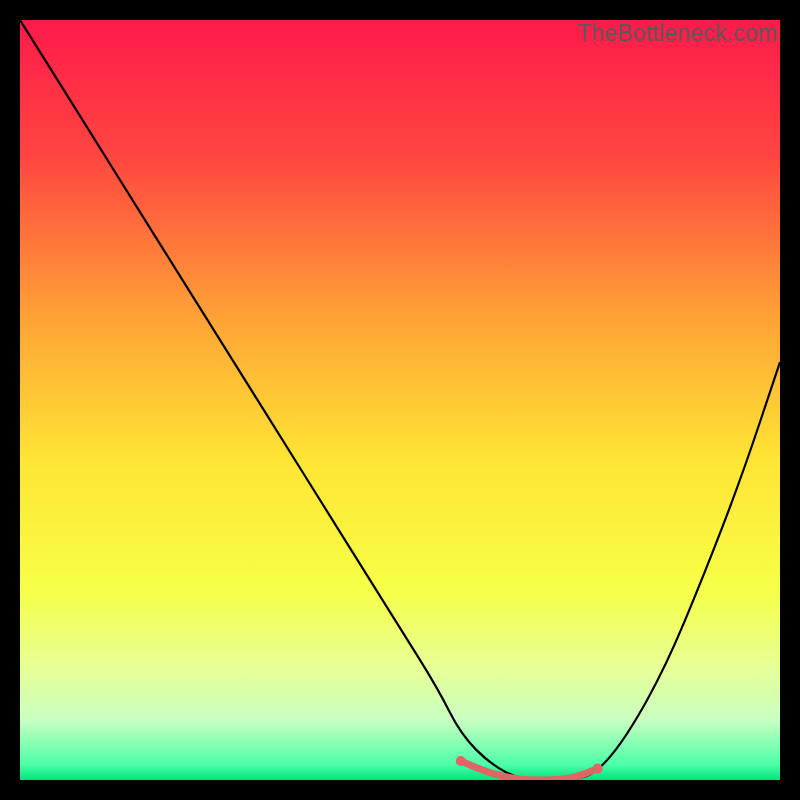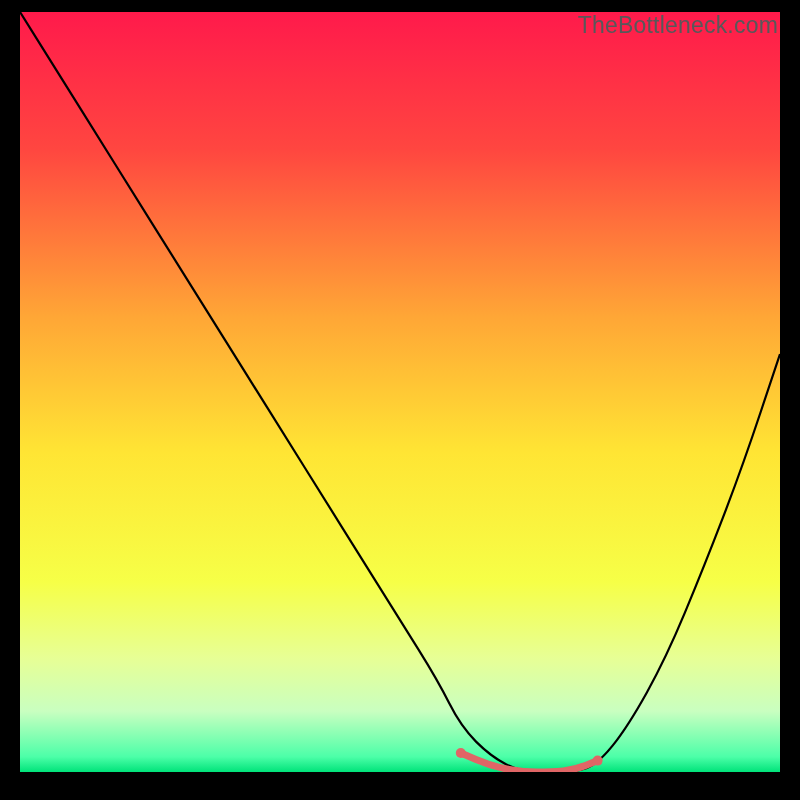--- a/index.html
+++ b/index.html
@@ -7,21 +7,21 @@
     padding: 0;
     width: 800px;
     height: 800px;
     background: #000;
     overflow: hidden;
     font-family: Arial, Helvetica, sans-serif;
   }
   .frame {
     position: absolute;
     left: 20px;
-    top: 12px;
+    top: 20px;
     width: 760px;
     height: 760px;
     background: #000;
   }
   .plot-bg {
     position: absolute;
     left: 0;
     top: 0;
     width: 760px;
     height: 760px;

